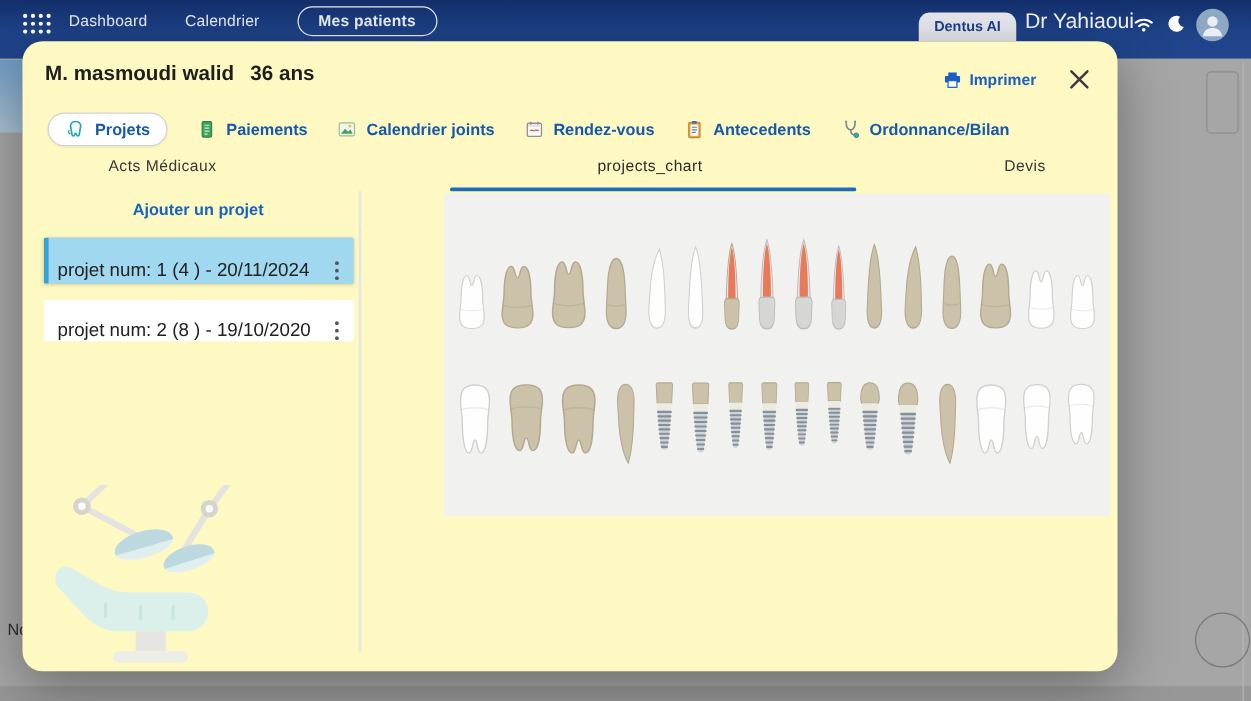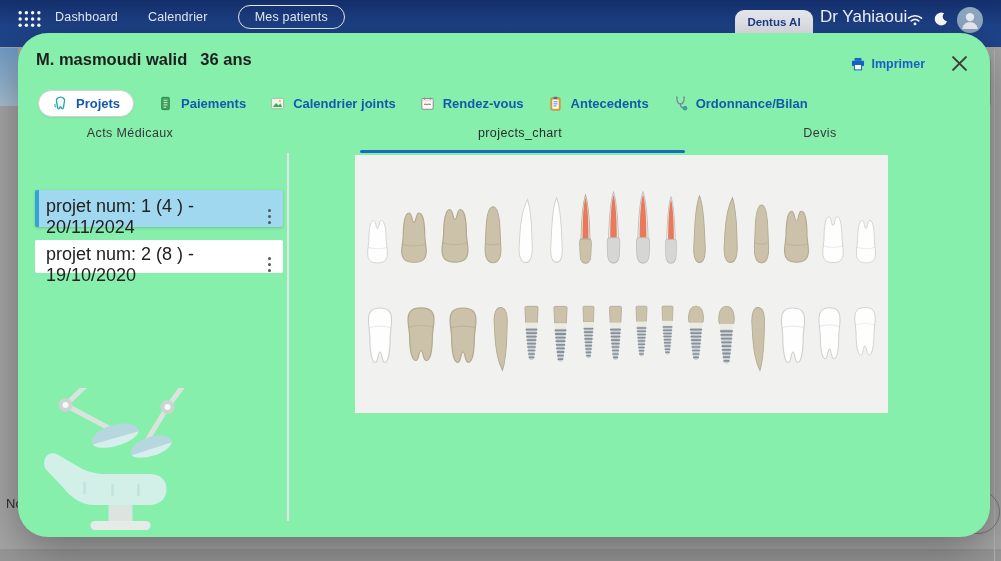--- a/index.html
+++ b/index.html
@@ -5,21 +5,21 @@
   * { margin:0; padding:0; box-sizing:border-box; }
   body { background:#777; font-family:"Liberation Sans", sans-serif; }
   .stage { position:relative; width:1001px; height:561px; overflow:hidden; background:#a6a6a6; }
 
   
   .topbar { position:absolute; left:0; top:0; width:1001px; height:47px;
     background:linear-gradient(180deg,#142f6b,#1e4389 55%,#20458c); }
   .grid-icon { position:absolute; left:17px; top:9px; cursor:pointer; }
   .topnav { position:absolute; left:55px; top:0; height:33px; display:flex; align-items:center; gap:30px; }
   .nav-item { color:#e9eef8; font-size:12.5px; font-weight:500; letter-spacing:.2px; cursor:pointer; }
-  .nav-pill { border:1.5px solid rgba(255,255,255,.9); border-radius:15px; padding:4px 16px; }
+  .nav-pill { border:1.5px solid rgba(255,255,255,.9); border-radius:15px; padding:4px 16px;font-weight:bold; }
   .app-badge { position:absolute; left:735px; top:10px; width:78px; height:23px; background:#e7e9ef;
     border-radius:9px 9px 0 0; display:flex; align-items:center; justify-content:center;
     color:#1c3f8a; font-size:11.5px; font-weight:bold; cursor:pointer; }
   .doctor-name { position:absolute; left:820px; top:7px; color:#f2f5fa; font-size:17px; }
   .wifi { position:absolute; left:905px; top:9px; width:20px; height:20px; }
   .moon { position:absolute; left:933px; top:11px; width:16px; height:16px; cursor:pointer; }
   .avatar { position:absolute; left:957px; top:7px; width:26px; height:26px; border-radius:50%;
     background:#8ea7c2; overflow:hidden; cursor:pointer; }
   .avatar svg { width:26px; height:26px; }
 
@@ -29,22 +29,22 @@
   .bg-left-card { position:absolute; left:0; top:48px; width:18px; height:58px;
     background:linear-gradient(180deg,#6f9cc5,#a9c2d4); }
   .bg-right-box { position:absolute; left:965px; top:57px; width:26px; height:50px;
     border:1.5px solid #8a8c8e; border-radius:4px; }
   .bg-right-line { position:absolute; left:994px; top:50px; width:1px; height:511px; background:#b5b5b5; }
   .bg-circle { position:absolute; left:956px; top:490px; width:44px; height:44px; border-radius:50%;
     border:1.5px solid #787878; }
   .bg-partial-text { position:absolute; left:6px; top:496px; color:#2e2e2e; font-size:13px; }
 
   
-  .modal { position:absolute; left:18px; top:33px; width:972px; height:504px; background:#86efac;
-    border-radius:30px; box-shadow:0 12px 45px rgba(0,0,0,.35); }
+  .modal { position:absolute; left:18px; top:33px; width:876px; height:504px; background:#fef9c3;
+    border-radius:16px; box-shadow:0 12px 45px rgba(0,0,0,.35); }
   .patient-title { position:absolute; left:18px; top:17px; font-size:16.5px; font-weight:bold; color:#1e1e1e; }
   .patient-age { margin-left:13px; }
   .modal-actions { position:absolute; right:20px; top:20px; display:flex; align-items:center; gap:24px; }
   .print-btn { display:flex; align-items:center; gap:6px; color:#1a5fc4; font-size:12.5px;
     font-weight:bold; cursor:pointer; }
   .print-btn svg { width:16px; height:16px; }
   .close-btn { width:21px; height:21px; cursor:pointer; }
 
   
   .ptabs { position:absolute; left:20px; top:55px; height:30px; display:flex; align-items:center; gap:23px; }
@@ -60,21 +60,21 @@
   .subtab.active { color:#2b2b2b; }
   .subtab-underline { position:absolute; left:342px; top:117px; width:325px; height:3px;
     background:#1e6bbd; border-radius:2px; }
 
   
   .panel-divider { position:absolute; left:269px; top:120px; width:1.5px; height:368px; background:#e4e4e4; }
   .add-project { position:absolute; left:12px; top:127px; width:257px; text-align:center;
     color:#1565c0; font-size:13px; font-weight:600; cursor:pointer; }
   .project-list { position:absolute; left:17px; top:157px; width:248px; }
   .proj-item { display:flex; align-items:center; height:33px; margin-bottom:13px; background:#fff;
-    padding:16px 8px 0 11px; font-size:18px; color:#222; cursor:pointer; border-radius:2px; }
+    padding:16px 8px 0 11px; font-size:15px; color:#222; cursor:pointer; border-radius:2px; }
   .proj-item.selected { background:#a0d8ef; border-left:4px solid #35a1d4; height:37px;
     box-shadow:0 1px 3px rgba(0,0,0,.18); padding-left:7px; }
   .proj-label { flex:1; }
   .kebab { display:flex; flex-direction:column; align-items:center; padding:2px 4px; cursor:pointer; }
   .kebab i { display:block; width:3px; height:3px; border-radius:50%; background:#555; margin:1.4px 0; }
 
   
   .chair { position:absolute; left:12px; top:355px; width:165px; height:145px; opacity:.92; }
 
   
@@ -284,20 +284,21 @@
       </div>
 
     <div class="subtab-bar">
         <div class="subtab" style="left: 112px;">Acts Médicaux</div>
         <div class="subtab active" style="left: 502px;">projects_chart</div>
         <div class="subtab" style="left: 802px;">Devis</div>
       </div>
     <div class="subtab-underline"></div>
 
     <div class="panel-divider"></div>
+    <div class="add-project">Ajouter un projet</div>
     <div class="project-list">
         <div class="proj-item selected">
           <span class="proj-label">projet num: 1 (4 ) - 20/11/2024</span>
           <span class="kebab">
             <i></i>
             <i></i>
             <i></i>
           </span>
         </div>
         <div class="proj-item">

